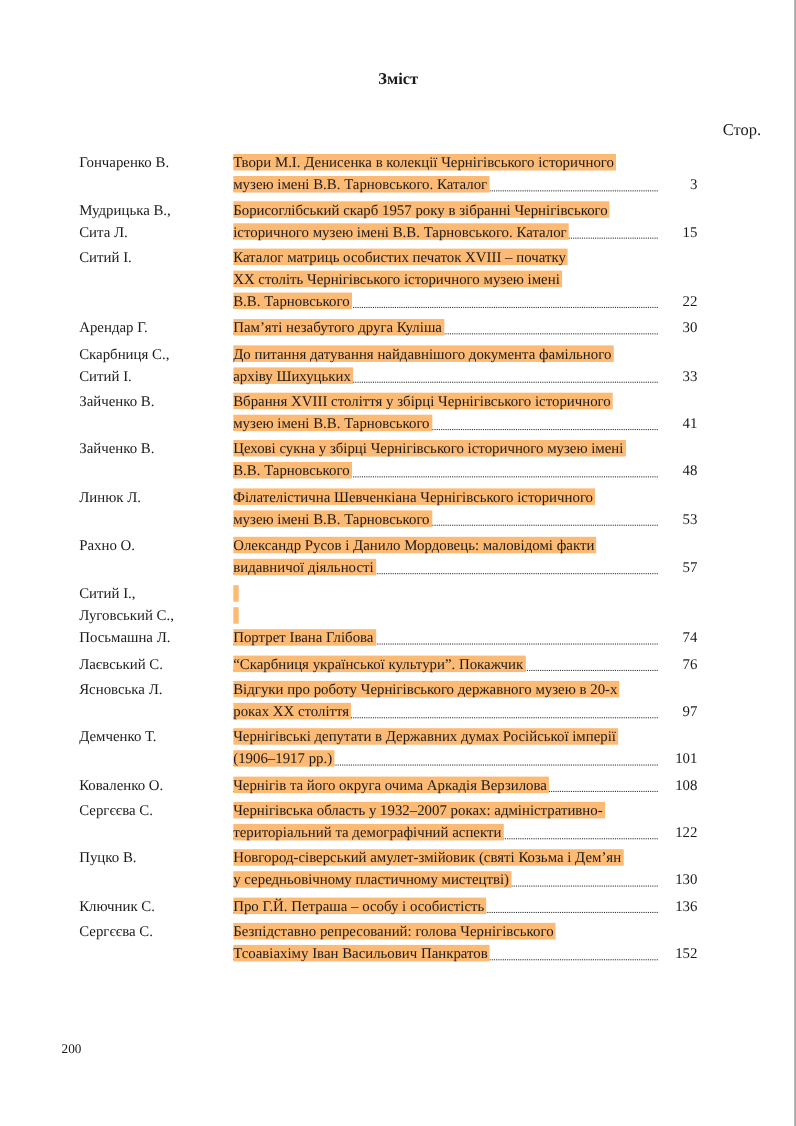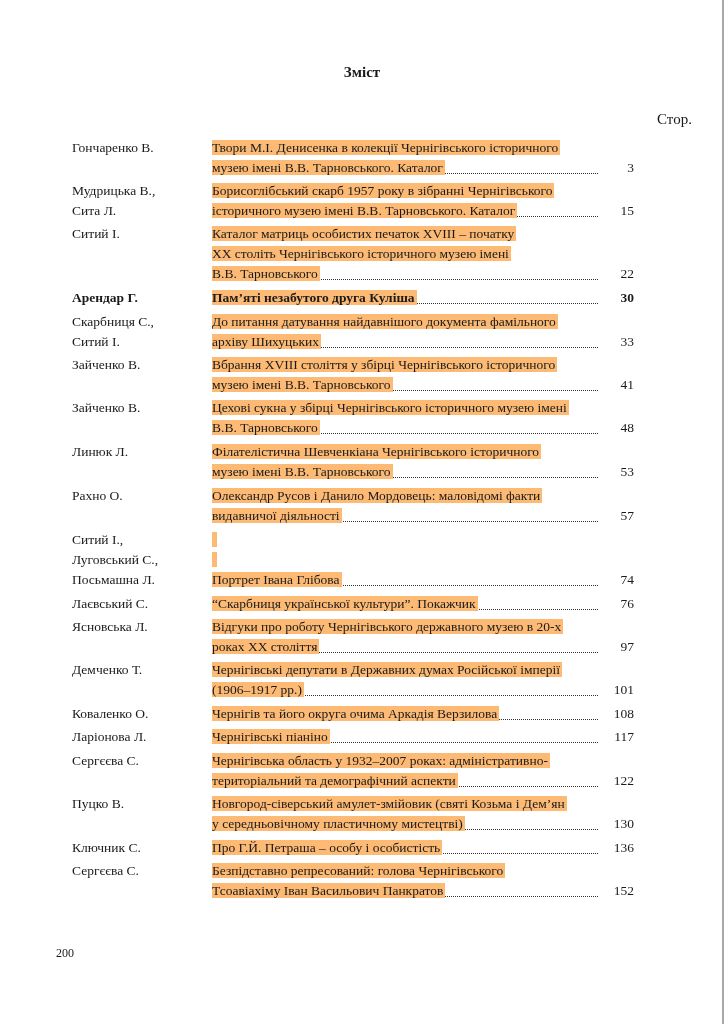--- a/index.html
+++ b/index.html
@@ -57,21 +57,21 @@
     <div class="entry" style="margin-bottom: 4px;">
       <div class="author">
         <div>Ситий І.</div>
       </div>
       <div class="body">
         <div class="line"><span class="txt">Каталог матриць особистих печаток XVIII – початку</span></div>
         <div class="line"><span class="txt">XX століть Чернігівського історичного музею імені</span></div>
         <div class="line last"><span class="txt">В.В. Тарновського</span><span class="dots"></span><span class="pg">22</span></div>
       </div>
     </div>
-    <div class="entry" style="margin-bottom: 4px; font-weight: bold;">
+    <div class="entry" style="margin-bottom: 4px;">
       <div class="author">
         <div>Арендар Г.</div>
       </div>
       <div class="body">
         <div class="line last"><span class="txt">Пам’яті незабутого друга Куліша</span><span class="dots"></span><span class="pg">30</span></div>
       </div>
     </div>
     <div class="entry" style="margin-bottom: 3px;">
       <div class="author">
         <div>Скарбниця С.,</div>
@@ -155,28 +155,20 @@
         <div class="line"><span class="txt">Чернігівські депутати в Державних думах Російської імперії</span></div>
         <div class="line last"><span class="txt">(1906–1917 рр.)</span><span class="dots"></span><span class="pg">101</span></div>
       </div>
     </div>
     <div class="entry" style="margin-bottom: 3px;">
       <div class="author">
         <div>Коваленко О.</div>
       </div>
       <div class="body">
         <div class="line last"><span class="txt">Чернігів та його округа очима Аркадія Верзилова</span><span class="dots"></span><span class="pg">108</span></div>
-      </div>
-    </div>
-    <div class="entry" style="margin-bottom: 4px;">
-      <div class="author">
-        <div>Ларіонова Л.</div>
-      </div>
-      <div class="body">
-        <div class="line last"><span class="txt">Чернігівські піаніно</span><span class="dots"></span><span class="pg">117</span></div>
       </div>
     </div>
     <div class="entry" style="margin-bottom: 3px;">
       <div class="author">
         <div>Сергєєва С.</div>
       </div>
       <div class="body">
         <div class="line"><span class="txt">Чернігівська область у 1932–2007 роках: адміністративно-</span></div>
         <div class="line last"><span class="txt">територіальний та демографічний аспекти</span><span class="dots"></span><span class="pg">122</span></div>
       </div>

